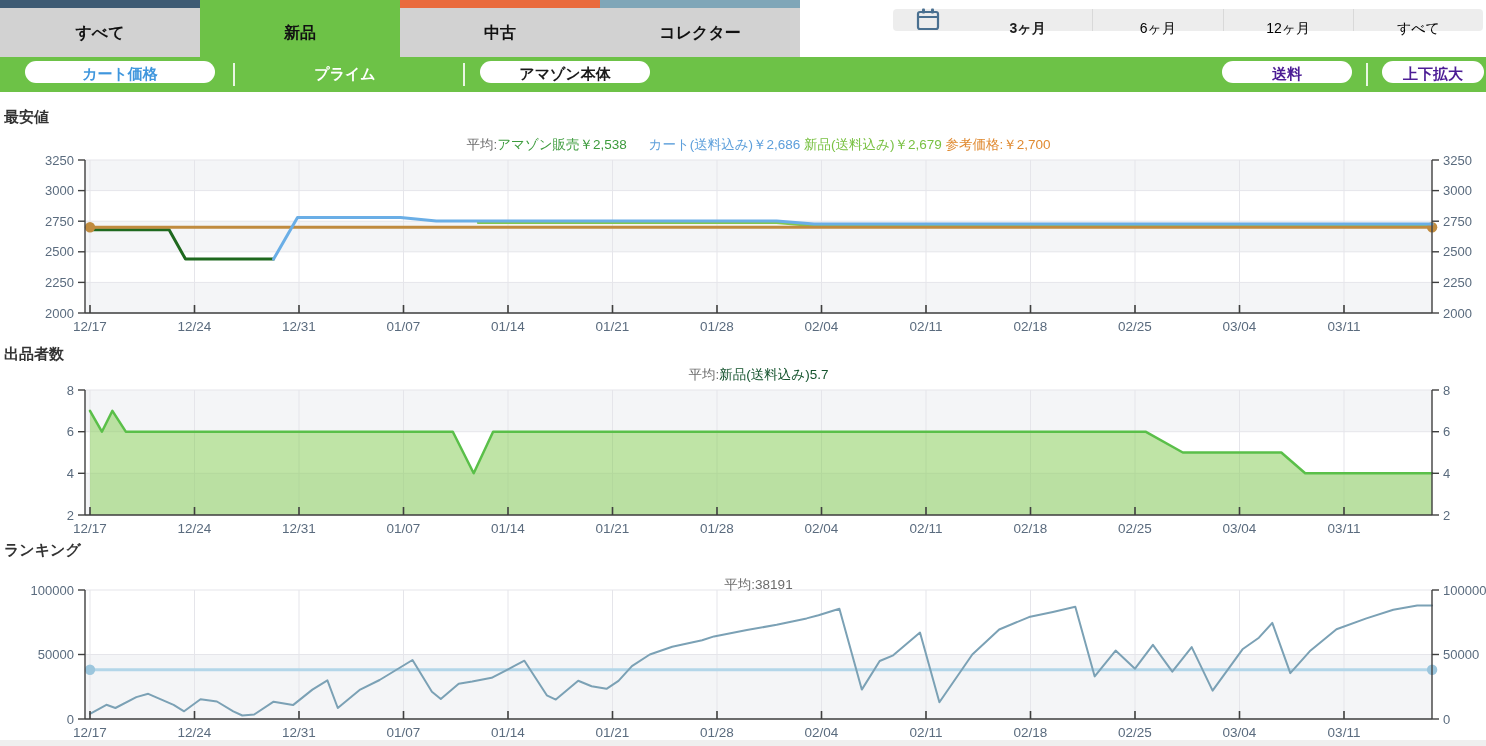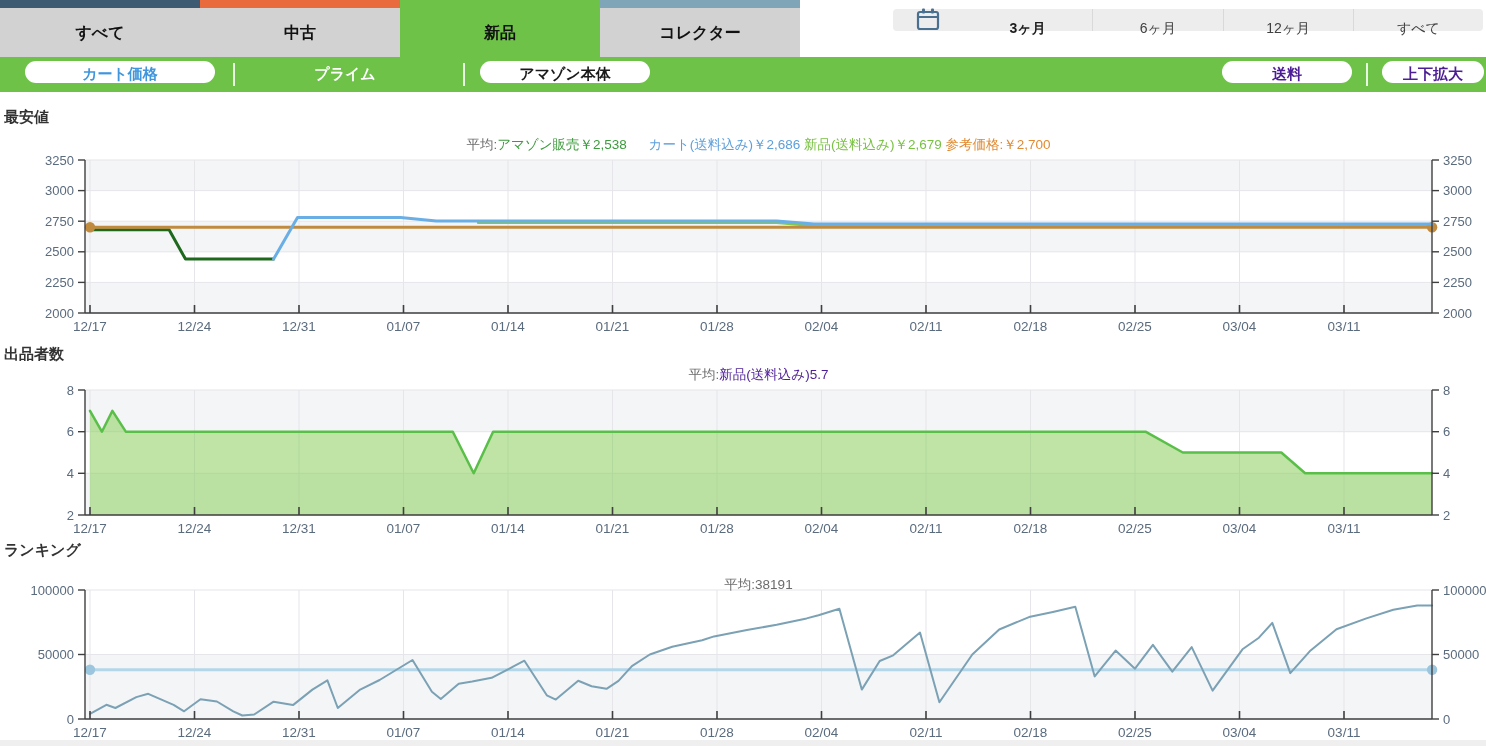--- a/index.html
+++ b/index.html
@@ -10,21 +10,21 @@
   .tab{flex:1;cursor:pointer;}
   .tab .stripe{height:8px;}
   .tab .body{height:49px;line-height:49px;text-align:center;font-size:16px;font-weight:bold;
              color:#111;background:#d2d2d2;}
   .tab.active .body{background:#6dc247;}
   
   .time-range{position:absolute;left:893px;top:9px;width:590px;height:22px;background:#ededed;
               border-radius:4px;display:flex;align-items:stretch;}
   .cal{width:70px;display:flex;align-items:center;justify-content:center;}
   .tr-opts{flex:1;display:flex;}
-  .tr-opt{flex:1;line-height:38px;text-align:center;font-size:14px;color:#404040;cursor:pointer;}
+  .tr-opt{flex:1;line-height:38px;text-align:center;font-size:14px;color:#000000;cursor:pointer;}
   .tr-opt + .tr-opt{border-left:1px solid #d9d9d9;}
   .tr-opt.active{font-weight:bold;color:#1c1c1c;}
   
   .toolbar{position:absolute;left:0;top:57px;width:1486px;height:35px;background:#6dc247;}
   .pill{position:absolute;top:4px;height:22px;line-height:26px;border-radius:13px;background:#fff;
         border:none;text-align:center;font-size:15px;font-weight:bold;cursor:pointer;
         font-family:inherit;padding:0;}
   .pill.blue{color:#3f96dd;}
   .pill.dark{color:#1a1a1a;}
   .pill.navy{color:#4c1d95;text-align:center;}
@@ -42,27 +42,27 @@
 </head>
 <body>
 
 <div class="page">
 
   <div class="tab-bar">
       <div class="tab">
         <div class="stripe" style="background: rgb(61, 90, 115);"></div>
         <div class="body">すべて</div>
       </div>
+      <div class="tab active">
+        <div class="stripe" style="background: rgb(109, 194, 71);"></div>
+        <div class="body">新品</div>
+      </div>
       <div class="tab">
         <div class="stripe" style="background: rgb(233, 106, 60);"></div>
         <div class="body">中古</div>
-      </div>
-      <div class="tab active">
-        <div class="stripe" style="background: rgb(109, 194, 71);"></div>
-        <div class="body">新品</div>
       </div>
       <div class="tab">
         <div class="stripe" style="background: rgb(127, 166, 184);"></div>
         <div class="body">コレクター</div>
       </div>
     </div>
 
   <div class="time-range">
     <span class="cal">
       <svg width="26" height="26" viewBox="0 0 26 26">
@@ -309,19 +309,19 @@
         <line x1="1344.0" y1="711" x2="1344.0" y2="719" stroke="#3f3f3f" stroke-width="1.6"></line>
         <text x="1344.0" y="737" text-anchor="middle" fill="#5a6b7e" font-size="13.5px">03/11</text>
         <rect x="85" y="590" width="1347" height="129" fill="transparent"></rect>
       </g>
     </svg>
 
   <div id="titles">
       <div class="chart-title" style="top: 108px;">最安値</div>
       <div class="chart-avg" style="top: 136px;"><span style="color: rgb(107, 107, 107);">平均:</span><span style="color: rgb(60, 155, 60); margin-top: 28px;">アマゾン販売￥2,538 </span><span style="color: rgb(93, 159, 219); margin-left: 18px;">カート(送料込み)￥2,686 </span><span style="color: rgb(121, 193, 67);">新品(送料込み)￥2,679 </span><span style="color: rgb(224, 138, 49);">参考価格:￥2,700</span></div>
       <div class="chart-title" style="top: 345px;">出品者数</div>
-      <div class="chart-avg" style="top: 366px;"><span style="color: rgb(107, 107, 107);">平均:</span><span style="color: #4c1d95;">新品(送料込み)5.7</span></div>
+      <div class="chart-avg" style="top: 366px;"><span style="color: rgb(107, 107, 107);">平均:</span><span style="color: #14532d;">新品(送料込み)5.7</span></div>
       <div class="chart-title" style="top: 541px;">ランキング</div>
       <div class="chart-avg" style="top: 576px;"><span style="color: rgb(107, 107, 107);">平均:38191</span></div>
     </div>
 
   <div class="bottom-strip"></div>
 </div>
 
 </body></html>

